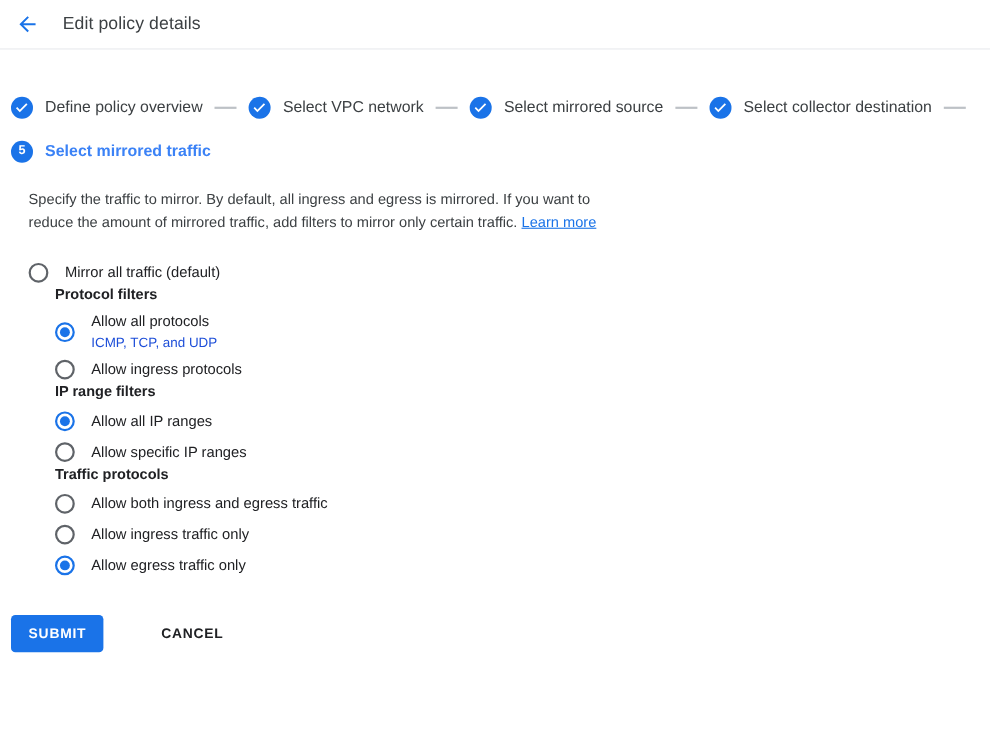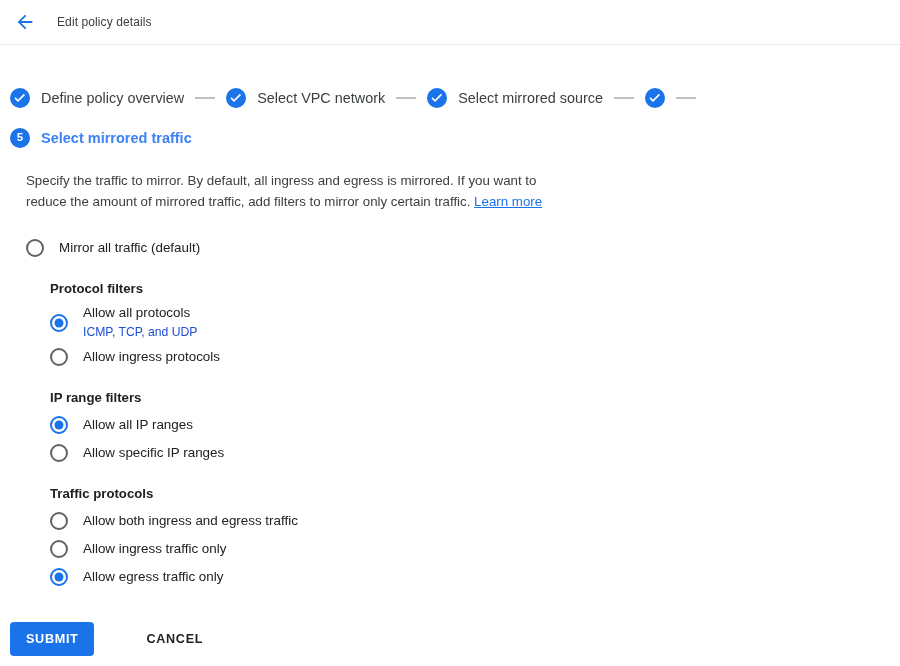--- a/index.html
+++ b/index.html
@@ -32,21 +32,21 @@
     align-items: center;
     justify-content: center;
     cursor: pointer;
     background: none;
     border: none;
     padding: 0;
     flex: 0 0 auto;
   }
   .back-btn svg { display: block; }
   .page-title {
-    font-size: 12px;
+    font-size: 16px;
     color: #3c4043;
     margin-left: 17px;
     letter-spacing: .1px;
     white-space: nowrap;
   }
 
   
   .stepper {
     display: flex;
     align-items: center;
@@ -162,21 +162,21 @@
     font-size: 12.2px;
     color: #1d4ed8;
     line-height: 17px;
     margin-top: 1px;
   }
 
   .top-radios { margin-top: 22px; }
 
   .filters { padding-left: 24px; }
 
-  .group { margin-top: 21px; }
+  .group { }
   .group-title {
     font-size: 13.2px;
     font-weight: bold;
     color: #202124;
     margin-bottom: 6px;
   }
 
   
   .actions {
     display: flex;
@@ -254,20 +254,21 @@
     <span class="step-label">Select mirrored source</span>
   </div>
   <span class="step-sep"></span>
 
   <div class="step">
     <span class="step-icon">
       <svg width="20" height="20" viewBox="0 0 24 24">
         <path d="M9.6 16.8 5.4 12.6l1.4-1.4 2.8 2.8 7-7 1.4 1.4z" fill="#ffffff"></path>
       </svg>
     </span>
+    <span class="step-label">Select collector destination</span>
   </div>
   <span class="step-sep"></span>
 
 </div>
 
 <div class="current-step">
   <span class="step-icon">
     <span class="step-num">5</span>
   </span>
   <span class="step-label">Select mirrored traffic</span>

